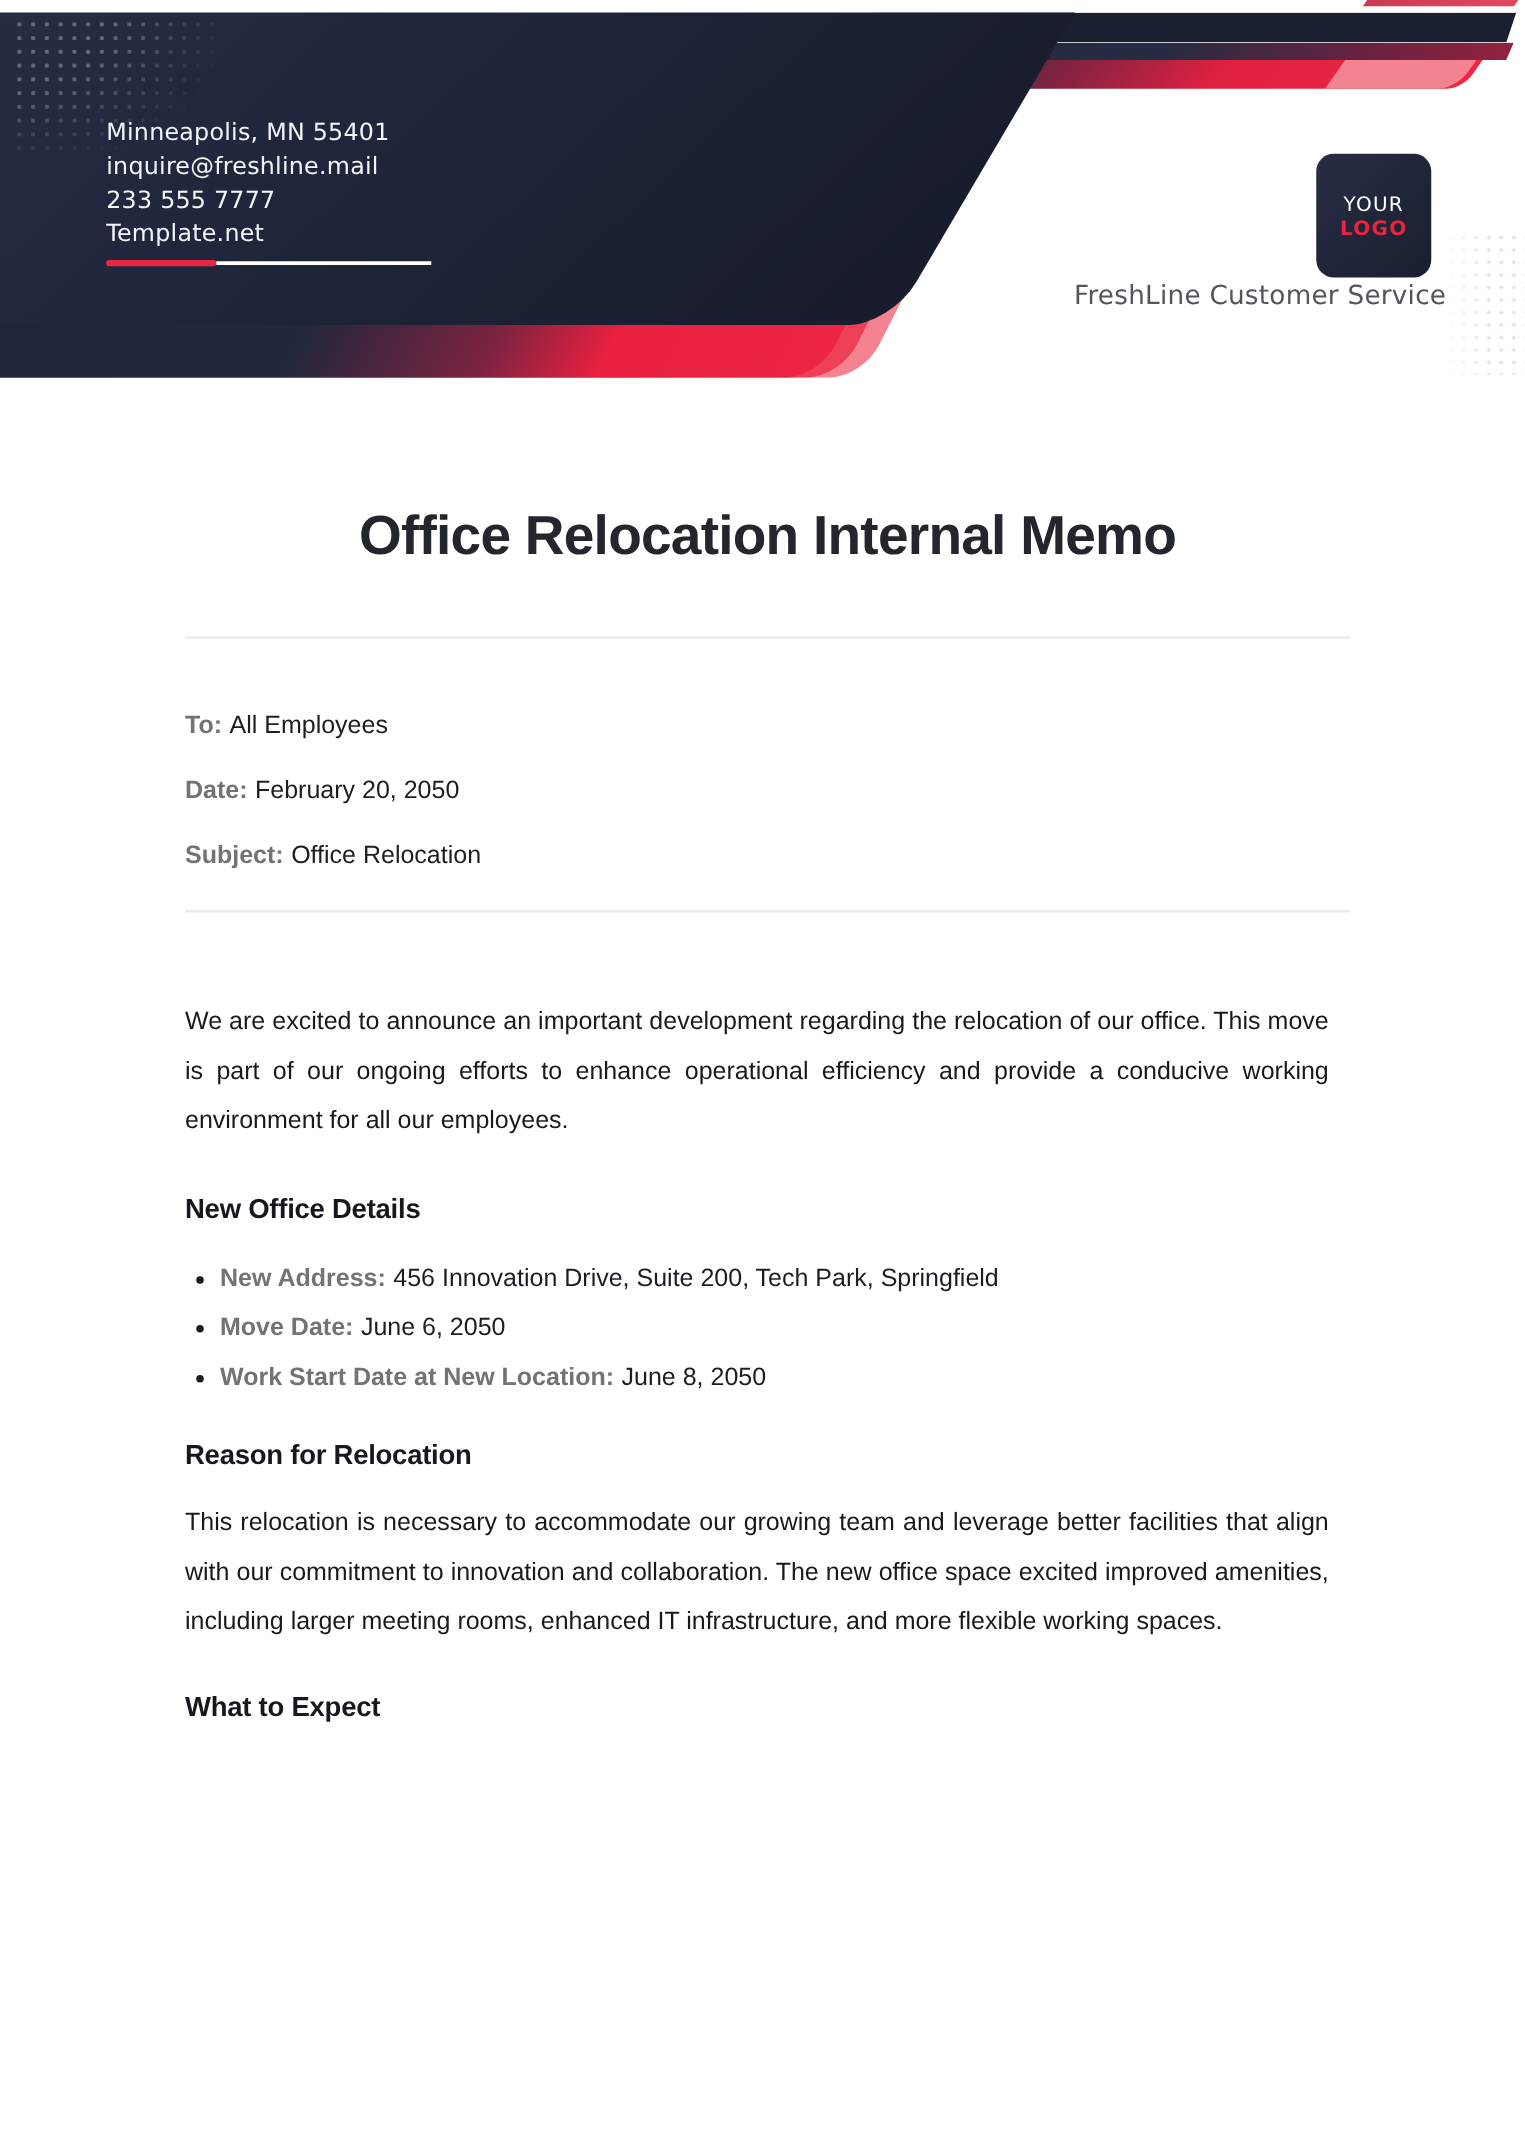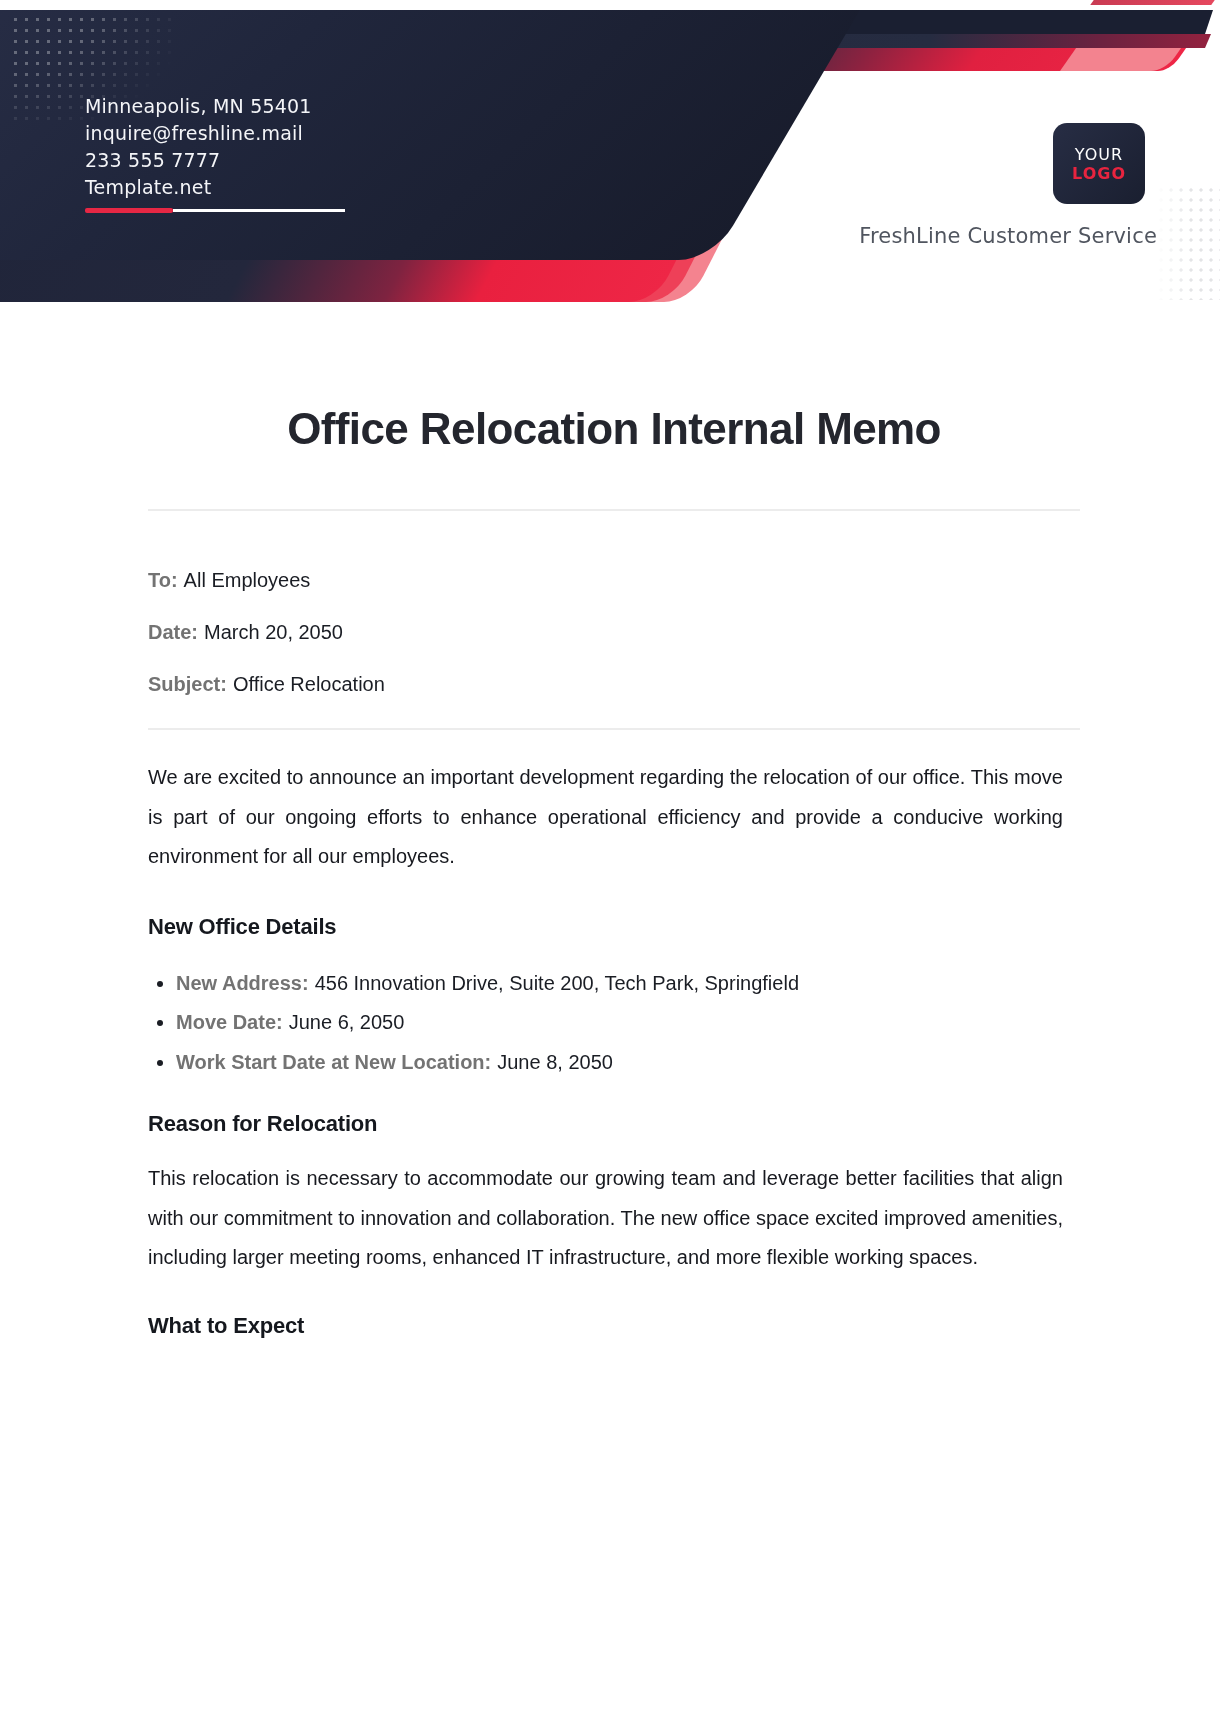--- a/index.html
+++ b/index.html
@@ -45,42 +45,42 @@
     background-size:11px 11px;
     -webkit-mask-image:radial-gradient(140% 140% at 0% 0%, #000 35%, transparent 78%);
             mask-image:radial-gradient(140% 140% at 0% 0%, #000 35%, transparent 78%); }
 
   .contact { position:absolute; left:85px; top:93px; z-index:7; font-family:"DejaVu Sans", sans-serif; }
   .contact p { margin:0; font-size:19px; line-height:27px; color:#f4f5f8; font-weight:400; letter-spacing:.2px; }
   .contact-rule { display:flex; align-items:center; margin-top:7px; }
   .rule-red   { width:88px; height:5px; background:#e62744; border-radius:2px; }
   .rule-white { width:172px; height:3px; background:#ffffff; }
 
-  .logo { position:absolute; left:1053px; top:123px; width:92px; height:81px; z-index:7;
+  .logo { position:absolute; left:1053px; top:123px; width:92px; height:99px; z-index:7;
           background:linear-gradient(135deg,#272d44 0%,#1a1f30 100%); border-radius:14px;
           display:flex; flex-direction:column; align-items:center; justify-content:center;
           font-family:"DejaVu Sans", sans-serif; }
   .logo .l1 { color:#ffffff; font-size:16px; line-height:19px; letter-spacing:1px; font-weight:400; }
   .logo .l2 { color:#e8243f; font-size:16px; line-height:19px; letter-spacing:1px; font-weight:700; }
 
   .tagline { position:absolute; right:63px; top:224px; z-index:7; font-family:"DejaVu Sans", sans-serif;
              font-size:21px; color:#50555f; letter-spacing:.2px; }
 
   
   .content { position:absolute; left:148px; top:0; width:932px; color:#17191f; }
   h1.title { margin:406px 0 0; font-size:44px; line-height:46px; font-weight:700;
              text-align:center; color:#24262e; letter-spacing:-0.6px; }
   .divider { height:2px; background:#ececec; border:0; margin:0; }
   #div1 { margin-top:57px; }
   .meta { margin-top:56px; }
   .meta p { margin:0 0 26px; font-size:20px; line-height:26px; color:#1a1d24; }
   .meta strong, .bullets strong { color:#737373; font-weight:700; margin-right:6px; }
   #div2 { margin-top:31px; }
   .para { font-size:20px; line-height:39.5px; text-align:justify; width:915px; margin:0; color:#17191f; }
-  #intro { margin-top:28px; }
+  #intro { margin-top:68px; }
   h2 { font-size:22px; line-height:28px; font-weight:700; color:#15181e; margin:0; letter-spacing:-0.2px; }
   #h2-1 { margin-top:36px; }
   ul.bullets { margin:23px 0 0; padding:0; list-style:none; }
   ul.bullets li { position:relative; padding-left:28px; font-size:20px; line-height:39.5px; color:#1a1d24; }
   ul.bullets li::before { content:""; position:absolute; left:9px; top:17px; width:6px; height:6px;
                           border-radius:50%; background:#1a1d24; }
   #h2-2 { margin-top:28px; }
   #para2 { margin-top:21px; }
   #h2-3 { margin-top:34px; }
 </style>
@@ -126,21 +126,21 @@
 
   <div class="content">
     <h1 class="title">Office Relocation Internal Memo</h1>
     <hr class="divider" id="div1">
 
     <div class="meta">
       <p>
         <strong>To:</strong><span>All Employees</span>
       </p>
       <p>
-        <strong>Date:</strong><span>March 20, 2050</span>
+        <strong>Date:</strong><span>February 20, 2050</span>
       </p>
       <p>
         <strong>Subject:</strong><span>Office Relocation</span>
       </p>
     </div>
 
     <hr class="divider" id="div2">
 
     <p class="para" id="intro">We are excited to announce an important development regarding the relocation of our office. This move is part of our ongoing efforts to enhance operational efficiency and provide a conducive working environment for all our employees.</p>
 

